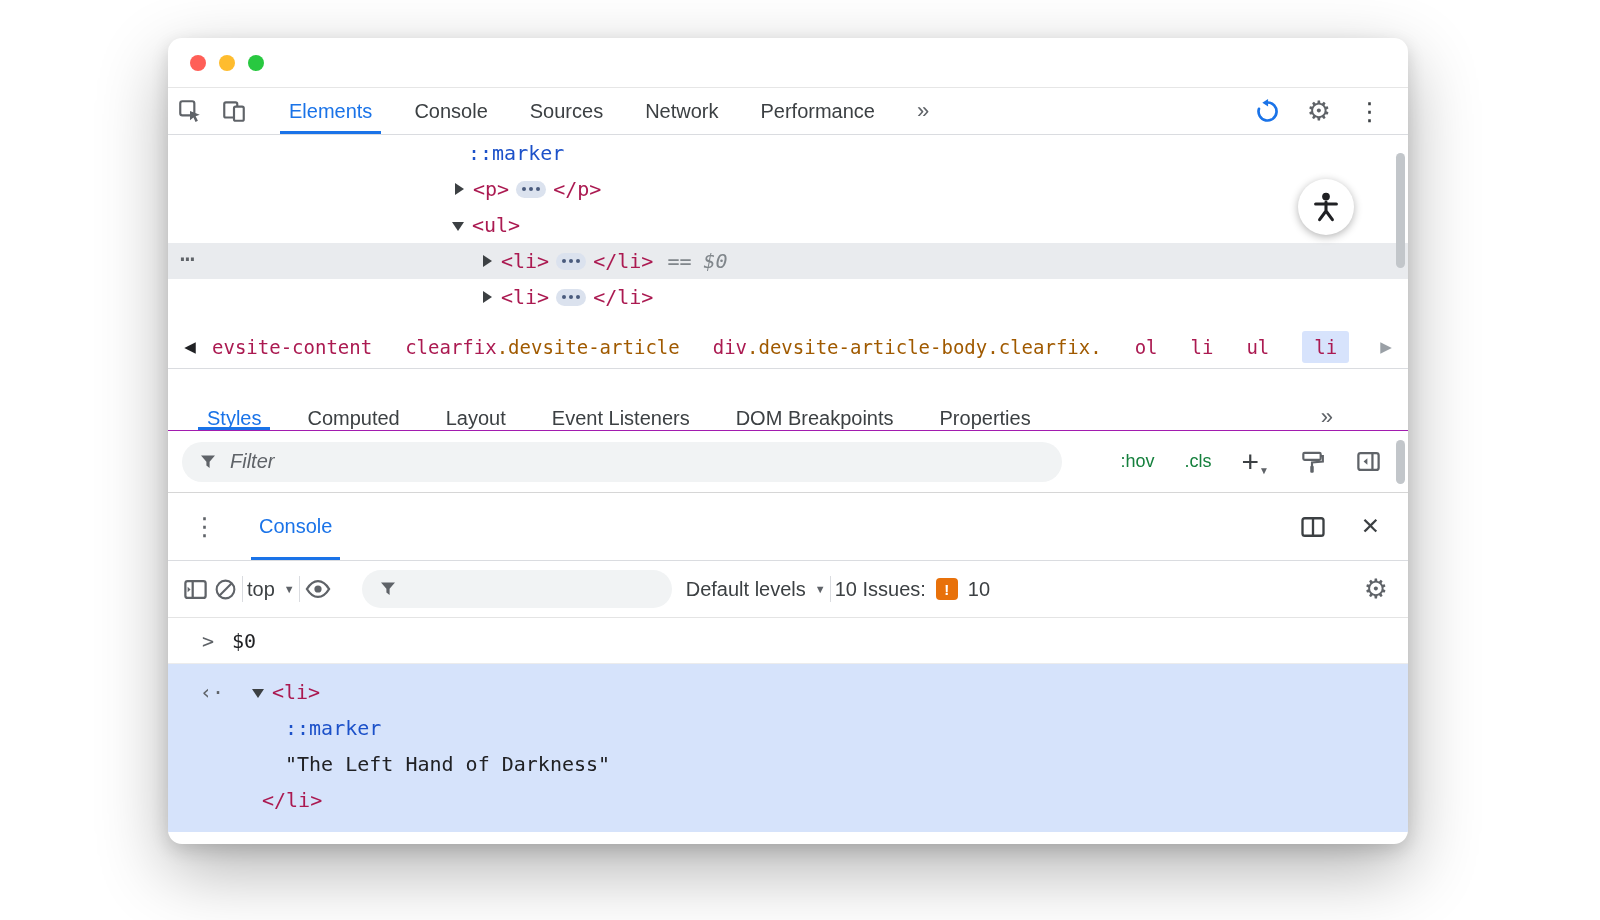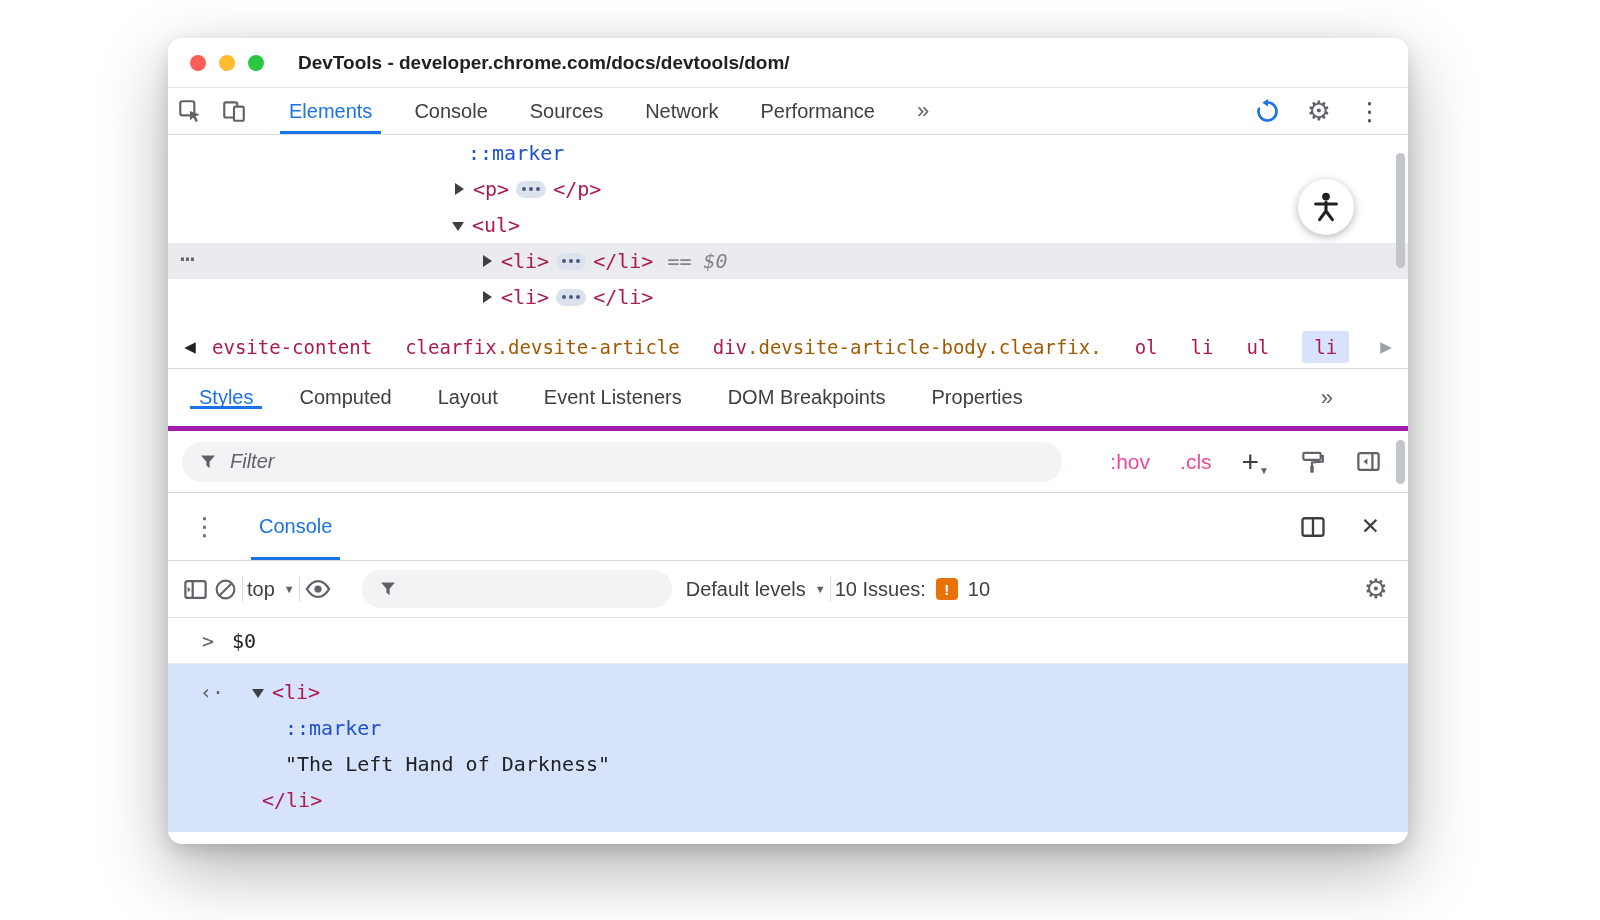--- a/index.html
+++ b/index.html
@@ -51,33 +51,33 @@
   
   .crumbs{ height:44px; flex:none; display:flex; align-items:center; border-bottom:1px solid #dadce0; font-size:19px; position:relative; }
   .crumb-nav{ width:44px; height:100%; display:flex; align-items:center; justify-content:center; background:none; border:none; cursor:pointer; font-size:15px; }
   .crumb-nav.left{ color:#202124; } .crumb-nav.right{ color:#9aa0a6; margin-left:auto; }
   .crumb-list{ display:flex; align-items:center; gap:33px; overflow:hidden; white-space:nowrap; }
   .crumb{ cursor:pointer; }
   .crumb .ctag{ color:#ab1a51; } .crumb .ccls{ color:#a05a00;margin-top:16px; }
   .crumb.selected{ background:#d7e3fc; padding:5px 12px; border-radius:3px; }
 
   
-  .stabs{ height:62px; flex:none; display:flex; align-items:center; padding-left:8px; border-bottom:5px solid #a21caf; }
+  .stabs{ height:62px; flex:none; display:flex; align-items:flex-end; padding-left:16px; border-bottom:1px solid #a21caf; }
   .stab{ display:flex; align-items:center; padding:0 23px; font-size:20px; color:#3c4043; position:relative; cursor:pointer; }
   .stab.active{ color:#1a73e8; font-weight:500; }
   .stab.active::after{ content:""; position:absolute; left:14px; right:14px; bottom:0; height:3px; background:#1a73e8; }
   .stab.more{ margin-left:auto; margin-right:52px; color:#5f6368; font-size:22px; }
 
   
   .sfilter{ height:62px; flex:none; display:flex; align-items:center; padding:0 14px; border-bottom:1px solid #d6d6d6; position:relative; }
   .pillinput{ display:flex; align-items:center; gap:12px; background:#f1f3f4; border-radius:20px; height:40px; padding:0 16px; cursor:text; }
   .sfilter .pillinput{ width:880px;font-style:italic; }
   .ph{ color:#5f6368; font-size:20px; }
   .sf-right{ margin-left:auto; display:flex; align-items:center; gap:30px; padding-right:12px; }
-  .txtbtn{ background:none; border:none; font-size:21px; color:#ec4899; cursor:pointer; }
+  .txtbtn{ background:none; border:none; font-size:18px; color:#15803d; cursor:pointer; }
   .plusbtn{ background:none; border:none; font-size:30px; color:#3c4043; cursor:pointer; display:flex; align-items:flex-end; }
   .caret-sm{ font-size:10px; color:#5f6368; position:relative; top:-3px; }
   .mini-scroll{ position:absolute; right:3px; top:9px; width:9px; height:44px; background:#c2c6ca; border-radius:5px; }
 
   
   .drawerhdr{ height:68px; flex:none; display:flex; align-items:stretch; border-bottom:1px solid #dadce0; }
   .dkebab{ display:flex; align-items:center; padding:0 10px 0 24px; font-size:25px; color:#5f6368; background:none; border:none; cursor:pointer; }
   .dtab{ display:flex; align-items:center; margin-left:24px; padding:0 8px; font-size:20px; color:#1a73e8; font-weight:500; position:relative; cursor:pointer; }
   .dtab::after{ content:""; position:absolute; left:0; right:0; bottom:0; height:3px; background:#1a73e8; }
   .dh-right{ margin-left:auto; display:flex; align-items:center; gap:34px; padding-right:28px; }
@@ -114,21 +114,20 @@
 <body>
 
 <div class="window">
 
   <header class="titlebar">
     <div class="traffic">
       <span class="tl red"></span>
       <span class="tl yellow"></span>
       <span class="tl green"></span>
     </div>
-    <div class="wtitle">DevTools - developer.chrome.com/docs/devtools/dom/</div>
   </header>
 
   <nav class="toolbar">
     <button class="tbtn">
       <svg width="26" height="26" viewBox="0 0 24 24">
         <rect x="3" y="3" width="13" height="13" rx="2" fill="none" stroke="#5f6368" stroke-width="2"></rect>
         <path d="M12 12 L21 15.4 L17.2 16.8 L19.3 21 L17.1 22.1 L15.2 17.9 L12 20.6 Z" fill="#5f6368"></path>
       </svg>
     </button>
     <button class="tbtn">

